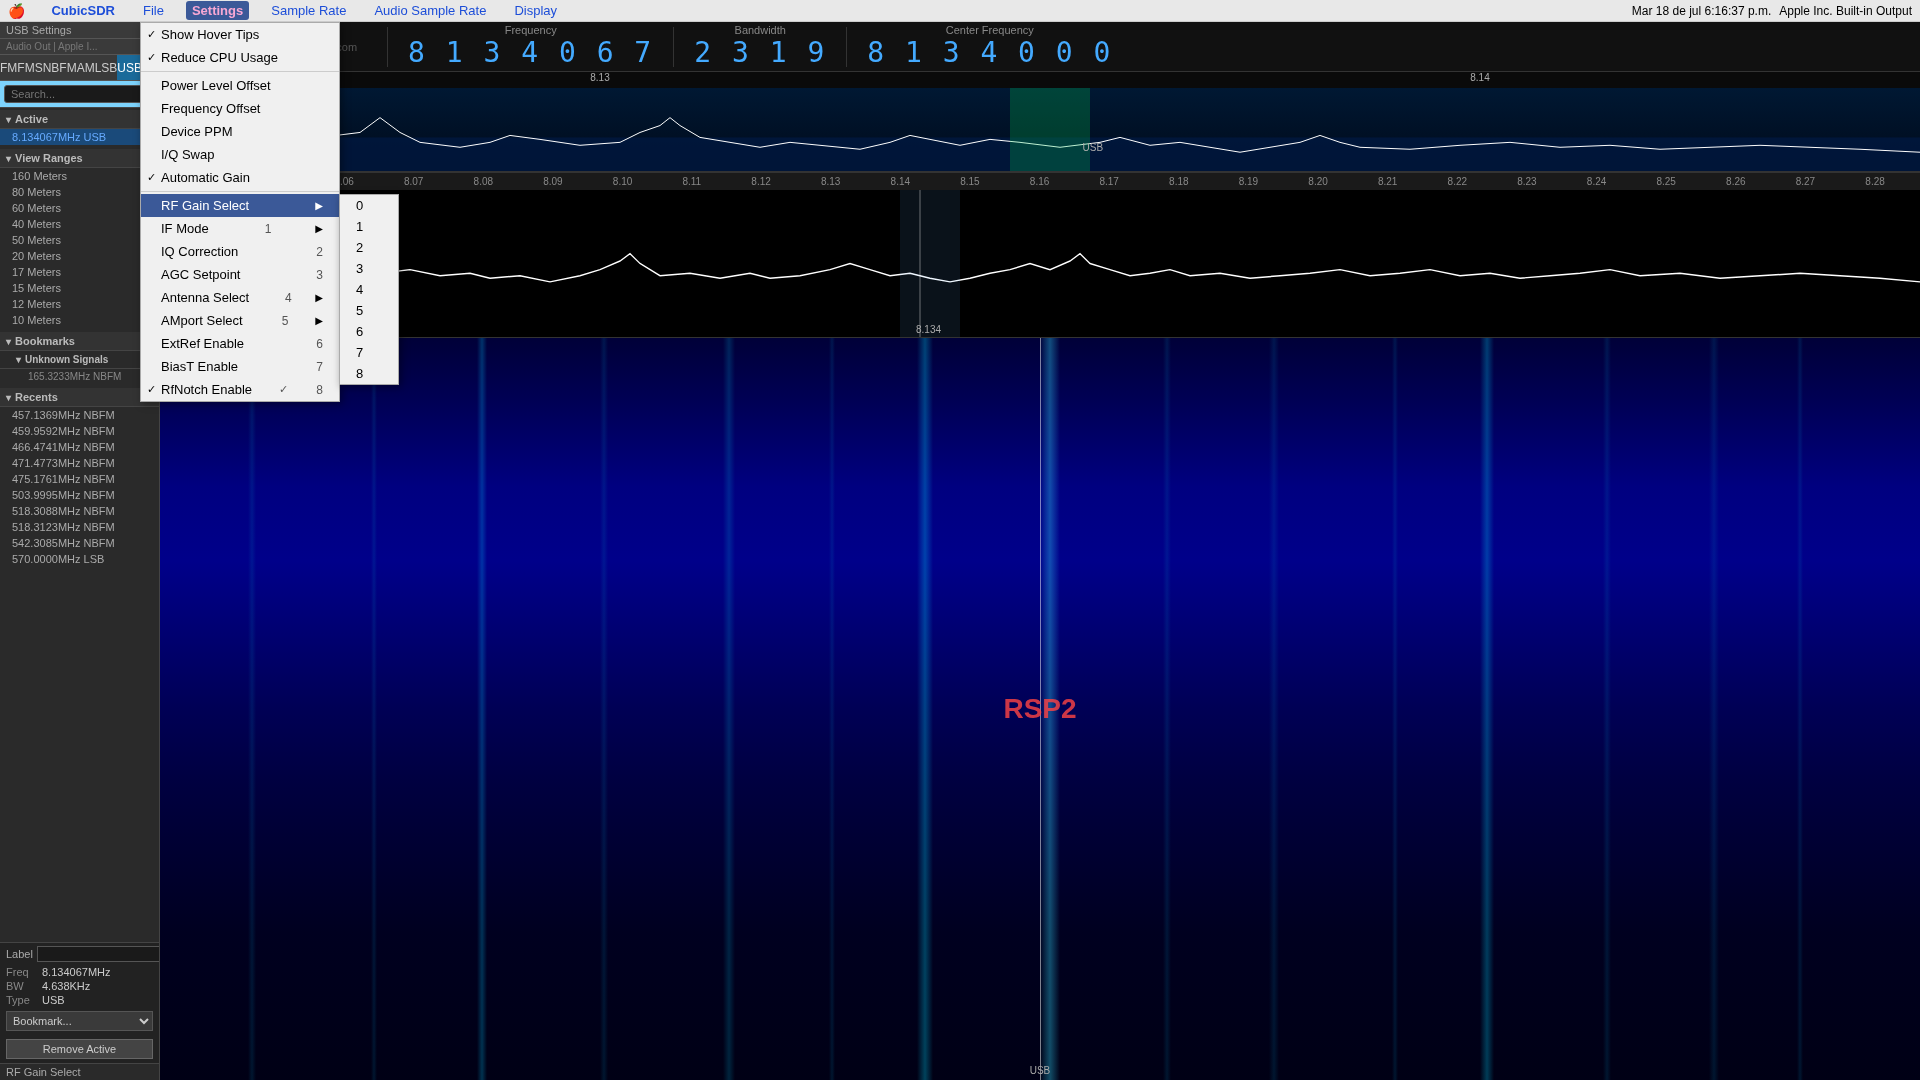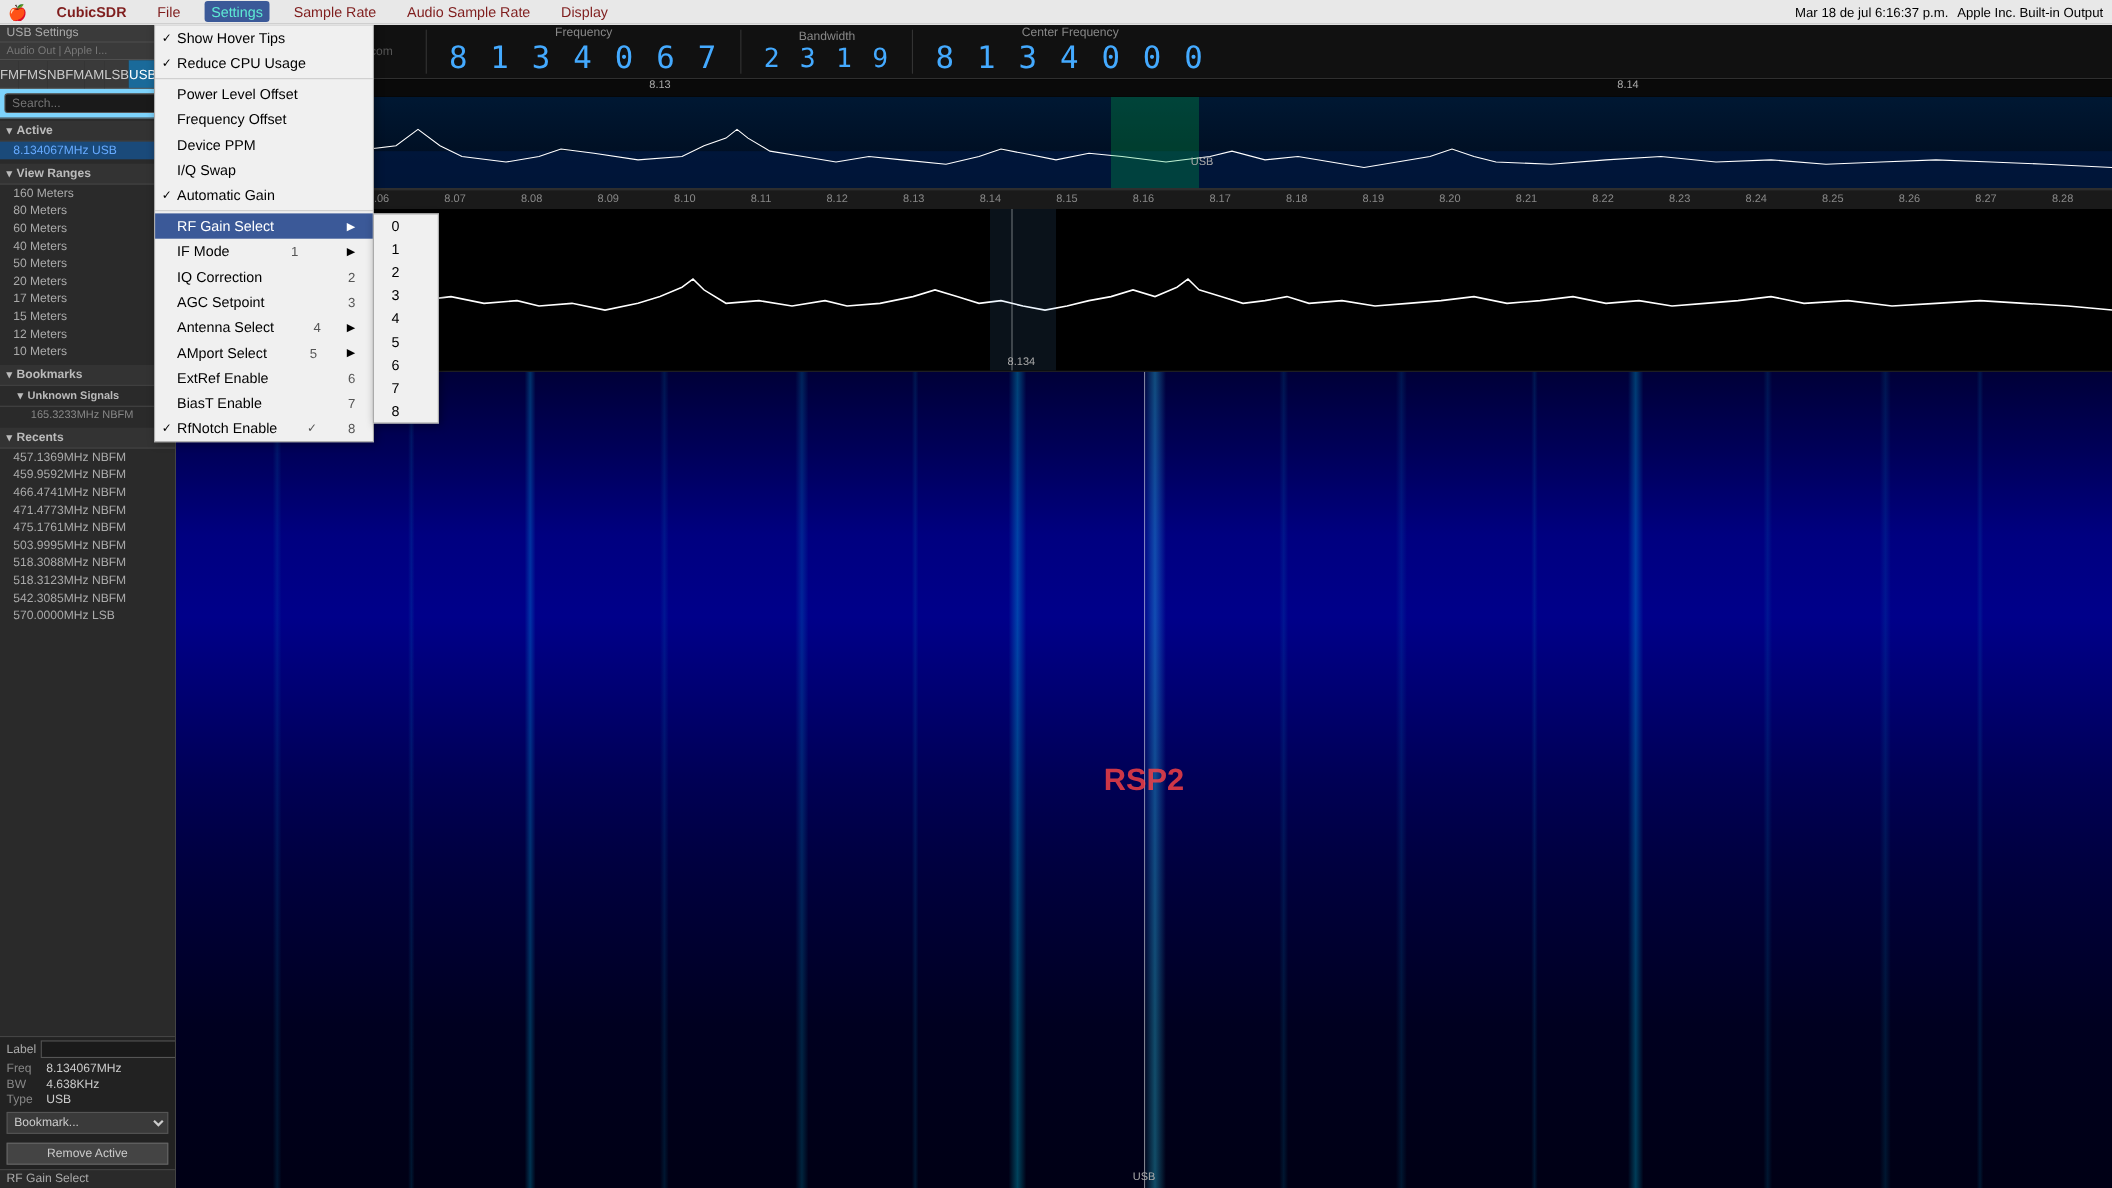--- a/index.html
+++ b/index.html
@@ -28,29 +28,30 @@
     .menubar-apple {
       font-size: 14px;
       color: #000;
       margin-right: 4px;
     }
     .menubar-app {
       font-weight: bold;
       color: #000;
     }
     .menubar-item {
-      color: #7f1d1d;
+      color: #1d4ed8;
       cursor: default;
       font-size: 13px;
       padding: 2px 6px;
     }
     .menubar-item.active {
       background: #3b5998;
-      color: #5eead4;
+      color: #f9a8d4;
       border-radius: 3px;
+      font-weight: bold;
     }
     .menubar-right {
       margin-left: auto;
       display: flex;
       align-items: center;
       gap: 8px;
       font-size: 12px;
       color: #000;
     }
 
@@ -582,21 +583,21 @@
     <div class="freq-display">
       <div style="color:#555;font-size:11px;margin-right:10px;">CubicSDR v0.2.2 :: www.cubicsdr.com</div>
       <div class="freq-divider"></div>
       <div class="freq-section">
         <span class="freq-display-title">Frequency</span>
         <span class="freq-digits" style="font-size:28px;">8 1 3 4 0 6 7</span>
       </div>
       <div class="freq-divider"></div>
       <div class="freq-section">
         <span class="freq-display-title">Bandwidth</span>
-        <span class="freq-digits" style="font-size:24px;">2 3 1 9</span>
+        <span class="freq-digits" style="font-size:28px;">2 3 1 9</span>
       </div>
       <div class="freq-divider"></div>
       <div class="freq-section">
         <span class="freq-display-title">Center Frequency</span>
         <span class="freq-digits" style="font-size:28px;">8 1 3 4 0 0 0</span>
       </div>
     </div>
 
     <div class="overview-spectrum">
       <div class="freq-labels-top">

